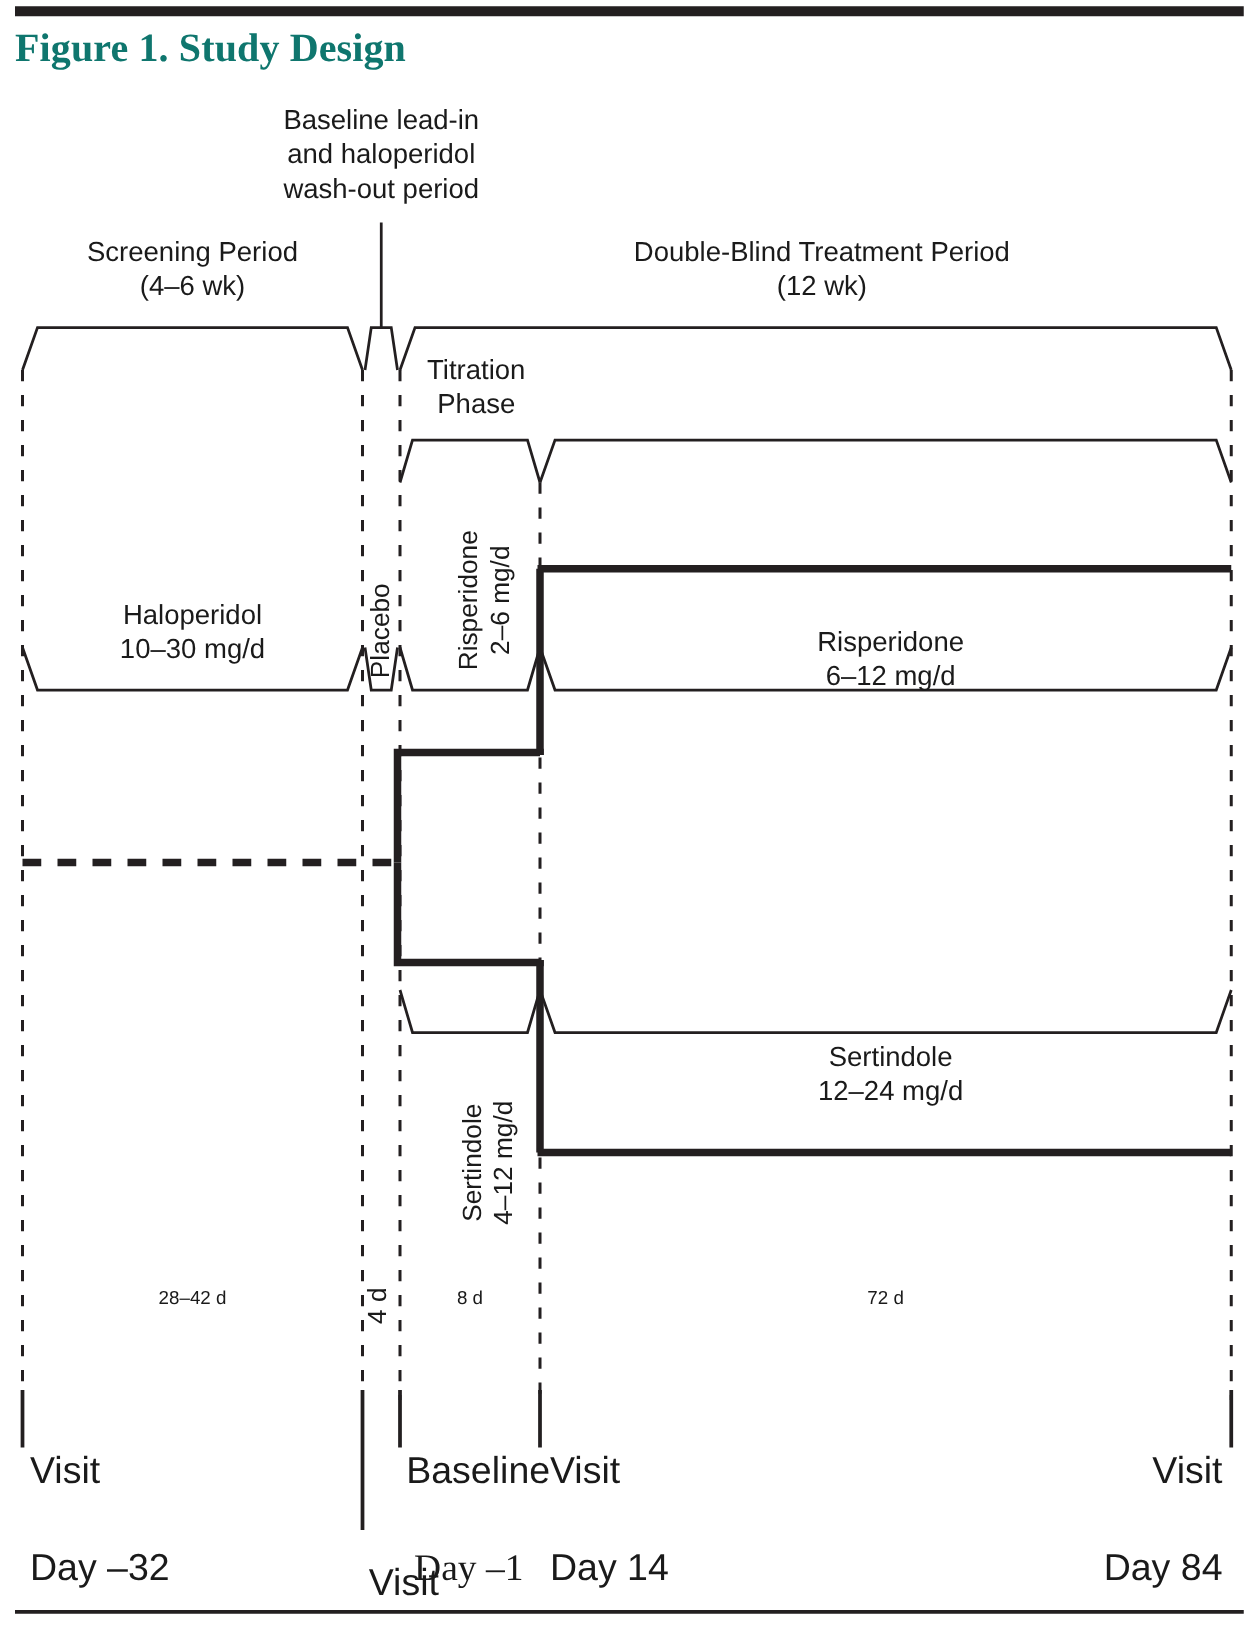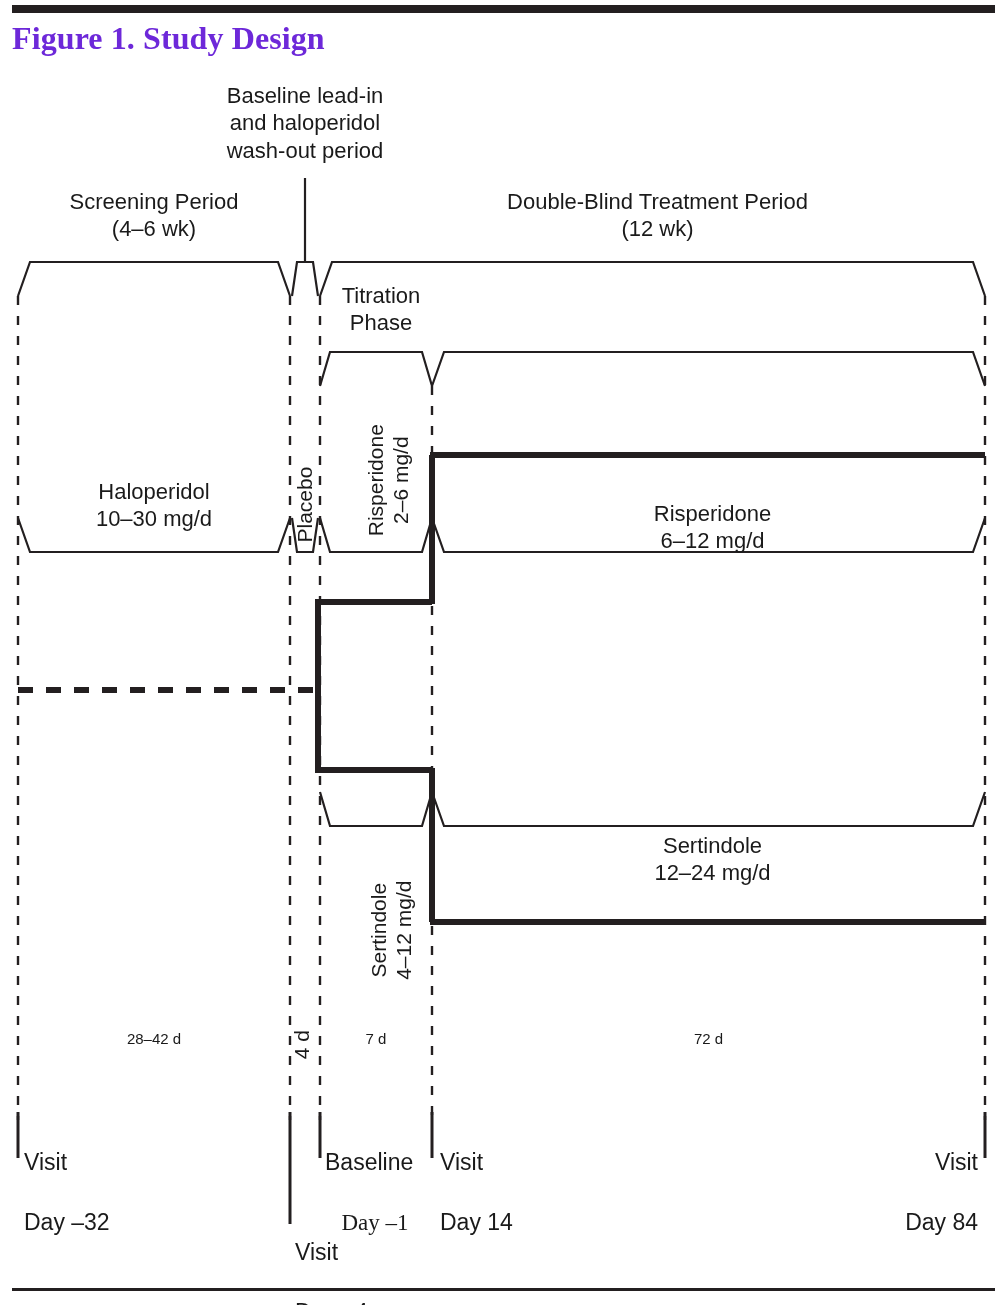--- a/index.html
+++ b/index.html
@@ -5,27 +5,27 @@
   html,body{margin:0;padding:0;background:#ffffff;}
   body{width:1005px;height:1305px;position:relative;overflow:hidden;
        font-family:"Liberation Sans","DejaVu Sans",sans-serif;color:#1a1a1a;}
   .fig{position:absolute;left:0;top:0;width:1005px;height:1305px;}
   svg.canvas{position:absolute;left:0;top:0;width:1005px;height:1305px;}
 
   .topbar{position:absolute;left:12px;top:5px;width:983px;height:8px;background:#231f20;}
   .botrule{position:absolute;left:12px;top:1288px;width:983px;height:3px;background:#231f20;}
 
   .title{position:absolute;left:12px;top:20px;font-family:"Liberation Serif","DejaVu Serif",serif;
-         font-weight:700;font-size:32px;letter-spacing:0.1px;color:#6d28d9;white-space:nowrap;}
+         font-weight:700;font-size:32px;letter-spacing:0.1px;color:#0f766e;white-space:nowrap;}
 
   .lbl{position:absolute;text-align:center;line-height:1.24;font-size:22px;color:#1a1a1a;
        white-space:pre-line;}
   .vlbl{position:absolute;font-size:21px;line-height:1.2;color:#1a1a1a;white-space:pre-line;
         transform-origin:50% 50%;text-align:center;}
-  .visit{position:absolute;font-size:23px;line-height:1.3;color:#1a1a1a;white-space:pre-line;}
+  .visit{position:absolute;font-size:30px;line-height:1.3;color:#1a1a1a;white-space:pre-line;}
   .visit.right{text-align:right;}
   .dayn{position:absolute;font-size:15px;color:#1a1a1a;white-space:nowrap;text-align:center;}
 </style>
 </head>
 <body>
 
 <div class="fig">
 
   <div class="topbar"></div>
   <div class="botrule"></div>
@@ -107,21 +107,21 @@
 6–12 mg/d</div>
 
   <div class="vlbl" style="left:296px;top:905px;width:190px;transform:rotate(-90deg);">Sertindole
 4–12 mg/d</div>
 
   <div class="lbl" style="left:440px;top:832px;width:545px;">Sertindole
 12–24 mg/d</div>
 
   <div class="dayn" style="left:18px;top:1030px;width:272px;">28–42 d</div>
   <div class="vlbl" style="left:272px;top:1032px;width:60px;transform:rotate(-90deg);">4 d</div>
-  <div class="dayn" style="left:320px;top:1030px;width:112px;">7 d</div>
+  <div class="dayn" style="left:320px;top:1030px;width:112px;">8 d</div>
   <div class="dayn" style="left:432px;top:1030px;width:553px;">72 d</div>
 
   <div class="visit" style="left:24px;top:1118px;width:230px;">
     <span>Visit</span><br>
     <span>Day  –32</span>
   </div>
 
   <div class="visit" style="left:295px;top:1208px;width:230px;">
     <span>Visit</span><br>
     <span>Day  –4</span>

